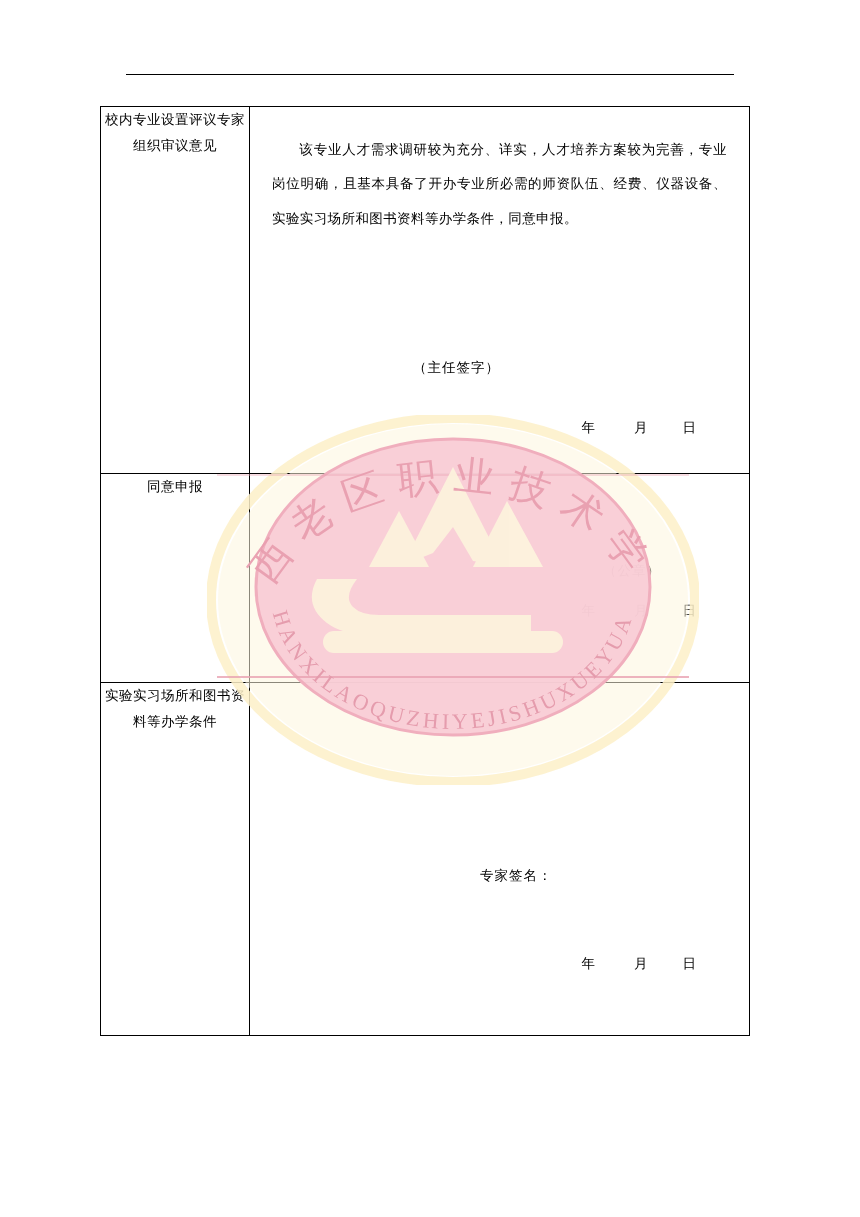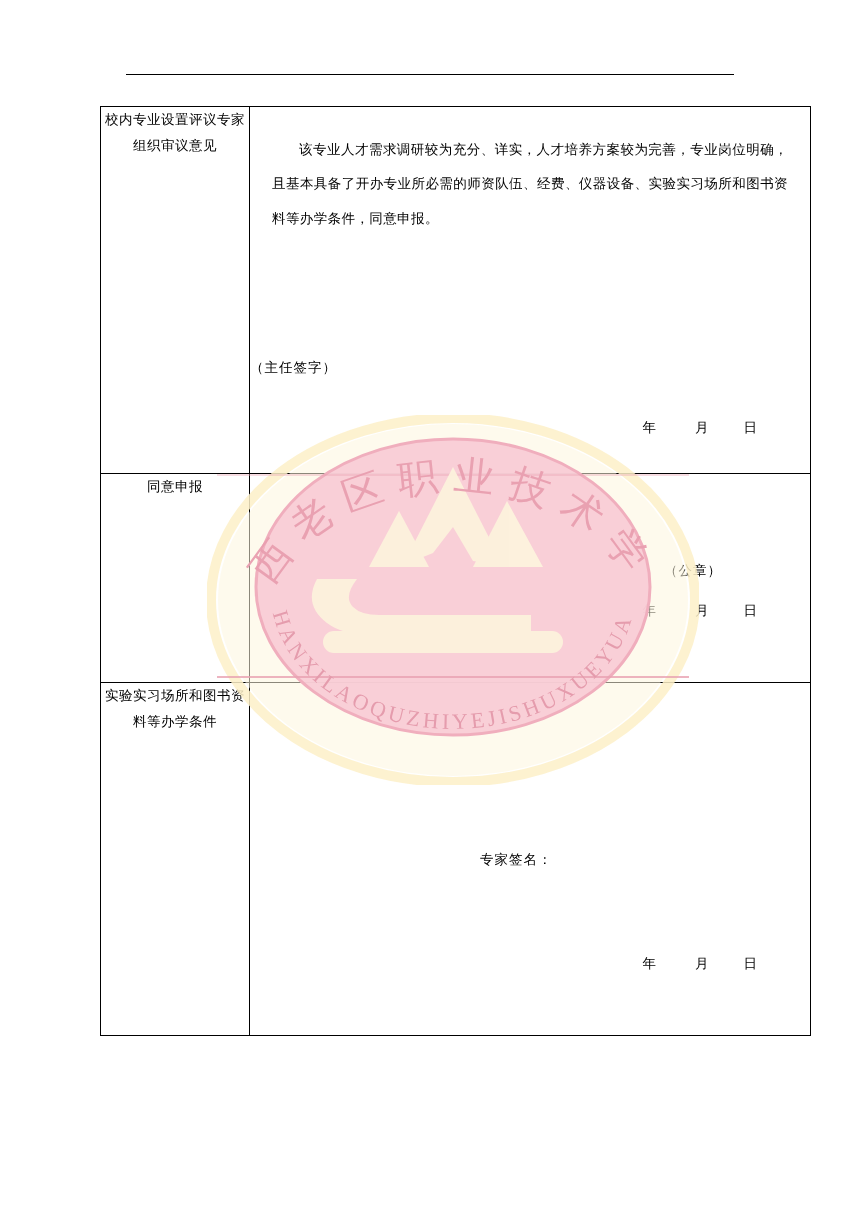--- a/index.html
+++ b/index.html
@@ -30,21 +30,21 @@
     width: 608px;
     height: 1px;
     background: #000;
   }
 
   
   .form-table {
     position: absolute;
     left: 100px;
     top: 106px;
-    width: 711px;
+    width: 650px;
     border-collapse: collapse;
     table-layout: fixed;
   }
   .form-table td {
     border: 1px solid #000;
     vertical-align: top;
     padding: 0;
   }
   .label-cell {
     width: 148px;
@@ -73,27 +73,27 @@
     letter-spacing: 0.4px;
   }
   .body-text .indent { display: inline-block; width: 2em; }
 
   .sig-line {
     position: absolute;
     font-size: 13.5px;
     letter-spacing: 1px;
   }
 
-  .r1-signer { left: 0; right: 86px; top: 252px; text-align: left; }
+  .r1-signer { left: 0; right: 86px; top: 252px; text-align: center; }
   .r1-date   { left: 0; right: 52px; top: 312px; text-align: right; }
 
   .r2-seal   { left: 0; right: 88px; top: 88px; text-align: right; }
   .r2-date   { left: 0; right: 52px; top: 128px; text-align: right; }
 
-  .r3-expert { left: 230px; top: 168px; font-family: Liberation Serif, serif; }
+  .r3-expert { left: 230px; top: 184px; font-family: Liberation Serif, serif; }
   .r3-date   { left: 0; right: 52px; top: 272px; text-align: right; }
 
   .date-spacer { display: inline-block; width: 38px; }
   .date-spacer-2 { display: inline-block; width: 34px; }
 
   
   .stamp {
     position: absolute;
     left: 207px;
     top: 415px;

